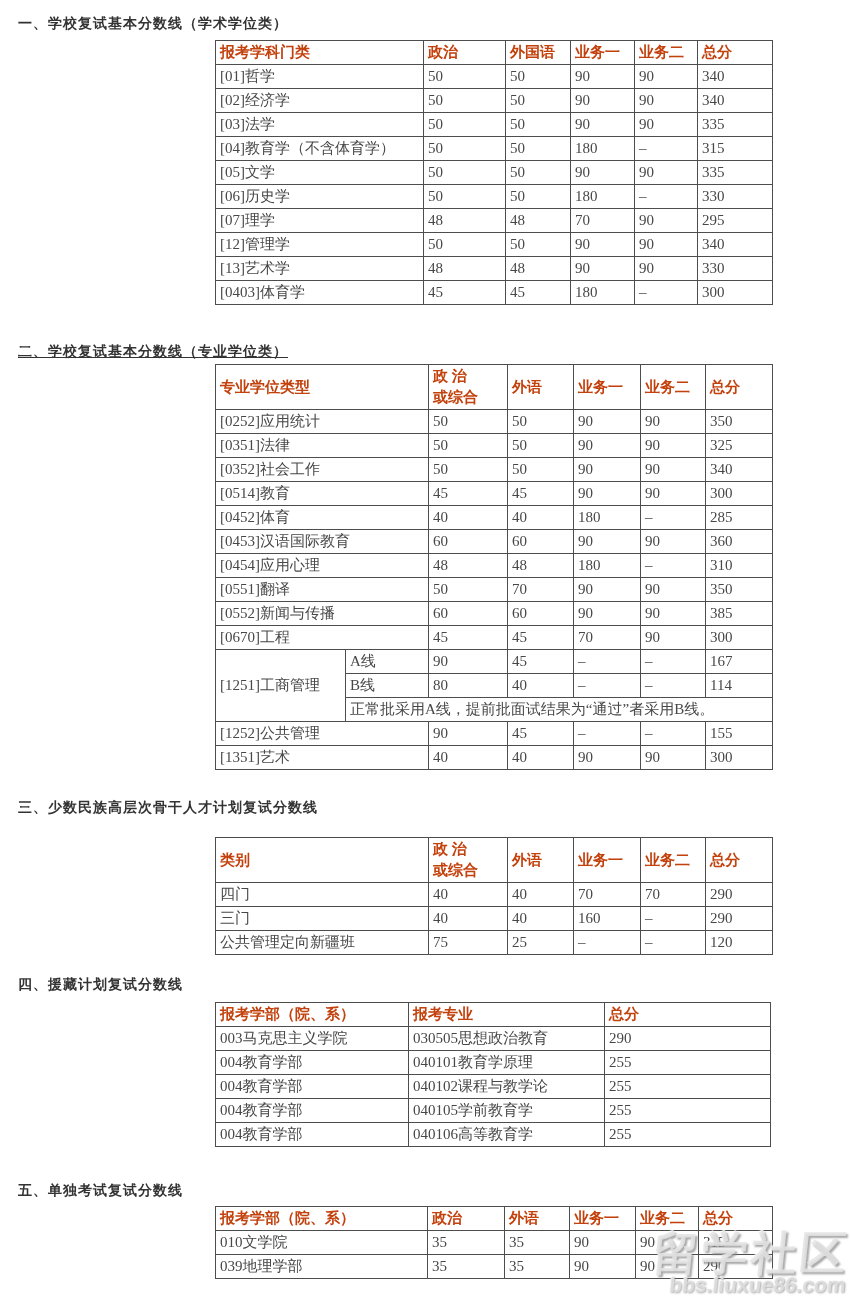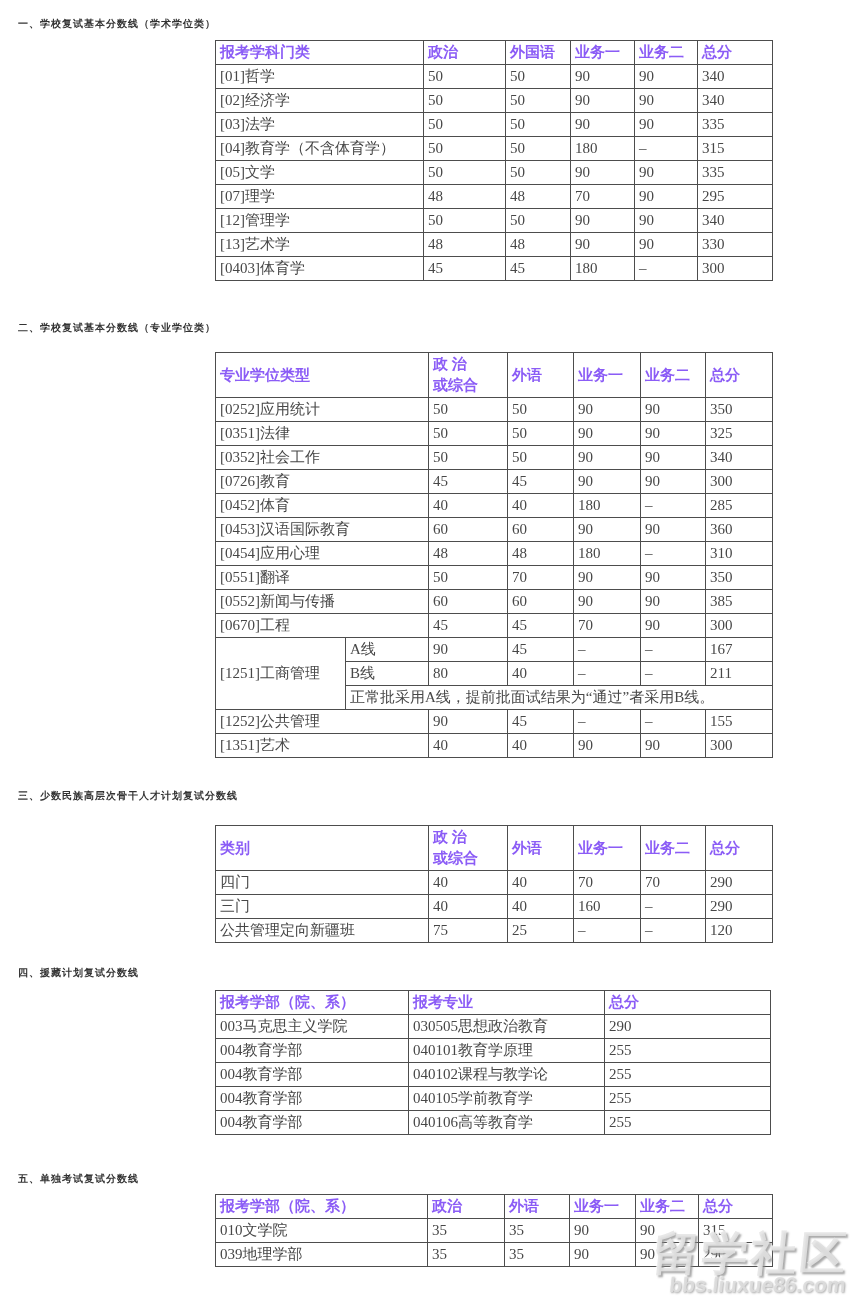--- a/index.html
+++ b/index.html
@@ -6,21 +6,21 @@
   body {
     width: 850px;
     height: 1297px;
     background: #ffffff;
     position: relative;
     overflow: hidden;
     font-family: "Liberation Sans", sans-serif;
   }
   .sec { display: block; }
   .heading {
-    font-size: 10px;
+    font-size: 14px;
     font-weight: bold;
     color: #333333;
     line-height: 19px;
     margin: 0 0 0 18px;
     letter-spacing: 1px;
     font-family: "Liberation Sans", sans-serif;
   }
   table.score-table {
     border-collapse: collapse;
     table-layout: fixed;
@@ -36,27 +36,27 @@
     text-align: left;
     vertical-align: middle;
     padding: 1px 2px 1px 4px;
     height: 21px;
     line-height: 21px;
     white-space: pre-line;
     overflow: hidden;
   }
   table.score-table th {
     font-weight: bold;
-    color: #8b5cf6;
+    color: #c2410c;
   }
   
   .sec1 .heading { margin-top: 14px; }
   .sec1 table    { margin-top: 7px;  }
-  .sec2 .heading { margin-top: 37px; }
-  .sec2 table    { margin-top: 15px;  }
+  .sec2 .heading { margin-top: 37px; text-decoration: underline; }
+  .sec2 table    { margin-top: 3px;  }
   .sec3 .heading { margin-top: 28px; }
   .sec3 table    { margin-top: 20px;  }
   .sec4 .heading { margin-top: 20px; }
   .sec4 table    { margin-top: 8px;  }
   .sec5 .heading { margin-top: 34px; }
   .sec5 table    { margin-top: 6px;  }
   .sec5 td       { height: 23px; }
 
   .watermark {
     position: absolute;
@@ -144,20 +144,28 @@
             <td>–</td>
             <td>315</td>
           </tr>
           <tr>
             <td>[05]文学</td>
             <td>50</td>
             <td>50</td>
             <td>90</td>
             <td>90</td>
             <td>335</td>
+          </tr>
+          <tr>
+            <td>[06]历史学</td>
+            <td>50</td>
+            <td>50</td>
+            <td>180</td>
+            <td>–</td>
+            <td>330</td>
           </tr>
           <tr>
             <td>[07]理学</td>
             <td>48</td>
             <td>48</td>
             <td>70</td>
             <td>90</td>
             <td>295</td>
           </tr>
           <tr>
@@ -230,21 +238,21 @@
           </tr>
           <tr>
             <td colspan="2">[0352]社会工作</td>
             <td>50</td>
             <td>50</td>
             <td>90</td>
             <td>90</td>
             <td>340</td>
           </tr>
           <tr>
-            <td colspan="2">[0726]教育</td>
+            <td colspan="2">[0514]教育</td>
             <td>45</td>
             <td>45</td>
             <td>90</td>
             <td>90</td>
             <td>300</td>
           </tr>
           <tr>
             <td colspan="2">[0452]体育</td>
             <td>40</td>
             <td>40</td>
@@ -300,21 +308,21 @@
             <td>–</td>
             <td>–</td>
             <td>167</td>
           </tr>
           <tr>
             <td>B线</td>
             <td>80</td>
             <td>40</td>
             <td>–</td>
             <td>–</td>
-            <td>211</td>
+            <td>114</td>
           </tr>
           <tr>
             <td colspan="6">正常批采用A线，提前批面试结果为“通过”者采用B线。</td>
           </tr>
           <tr>
             <td colspan="2">[1252]公共管理</td>
             <td>90</td>
             <td>45</td>
             <td>–</td>
             <td>–</td>

